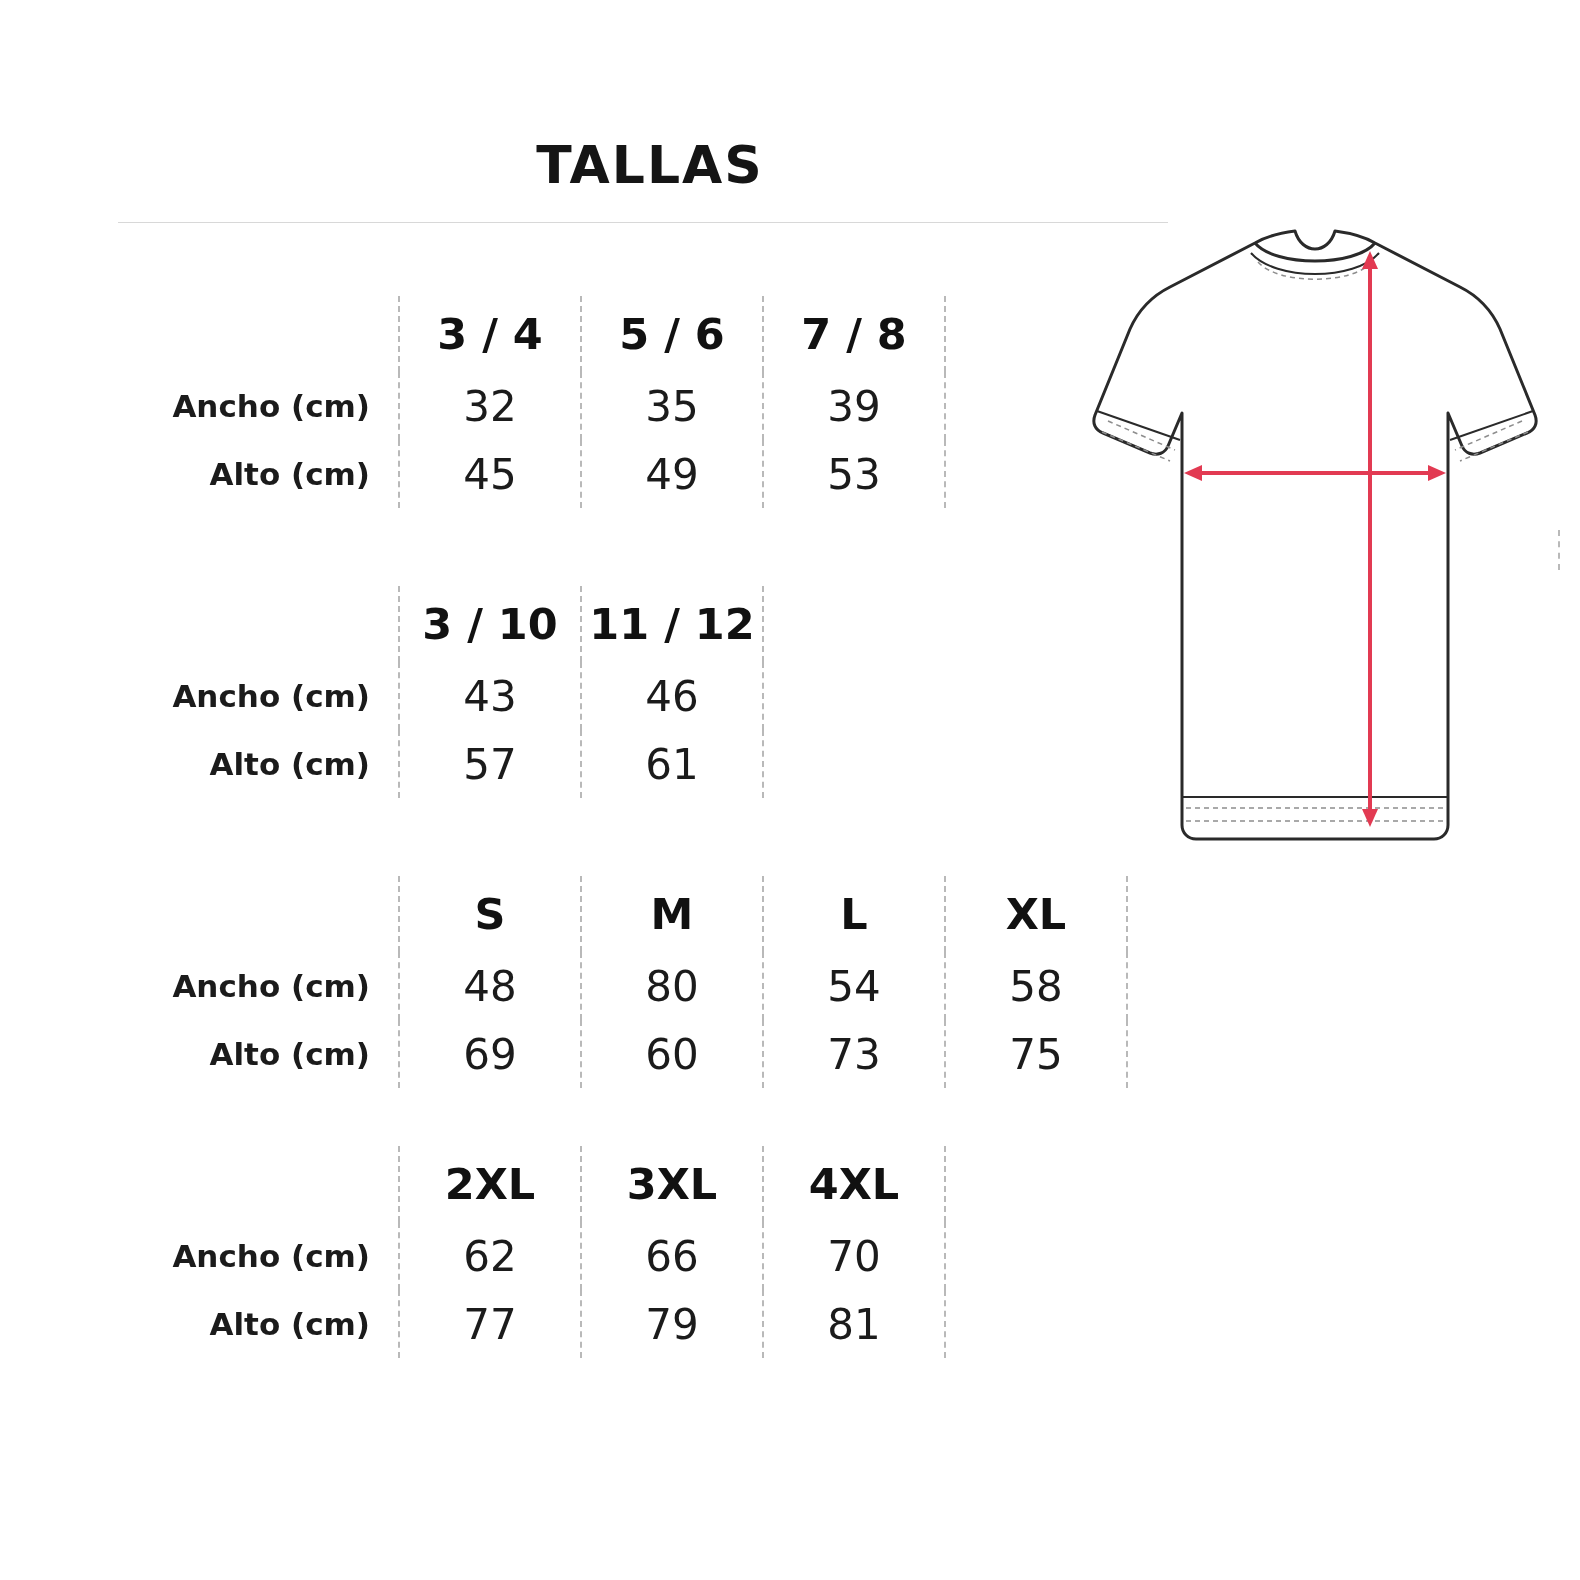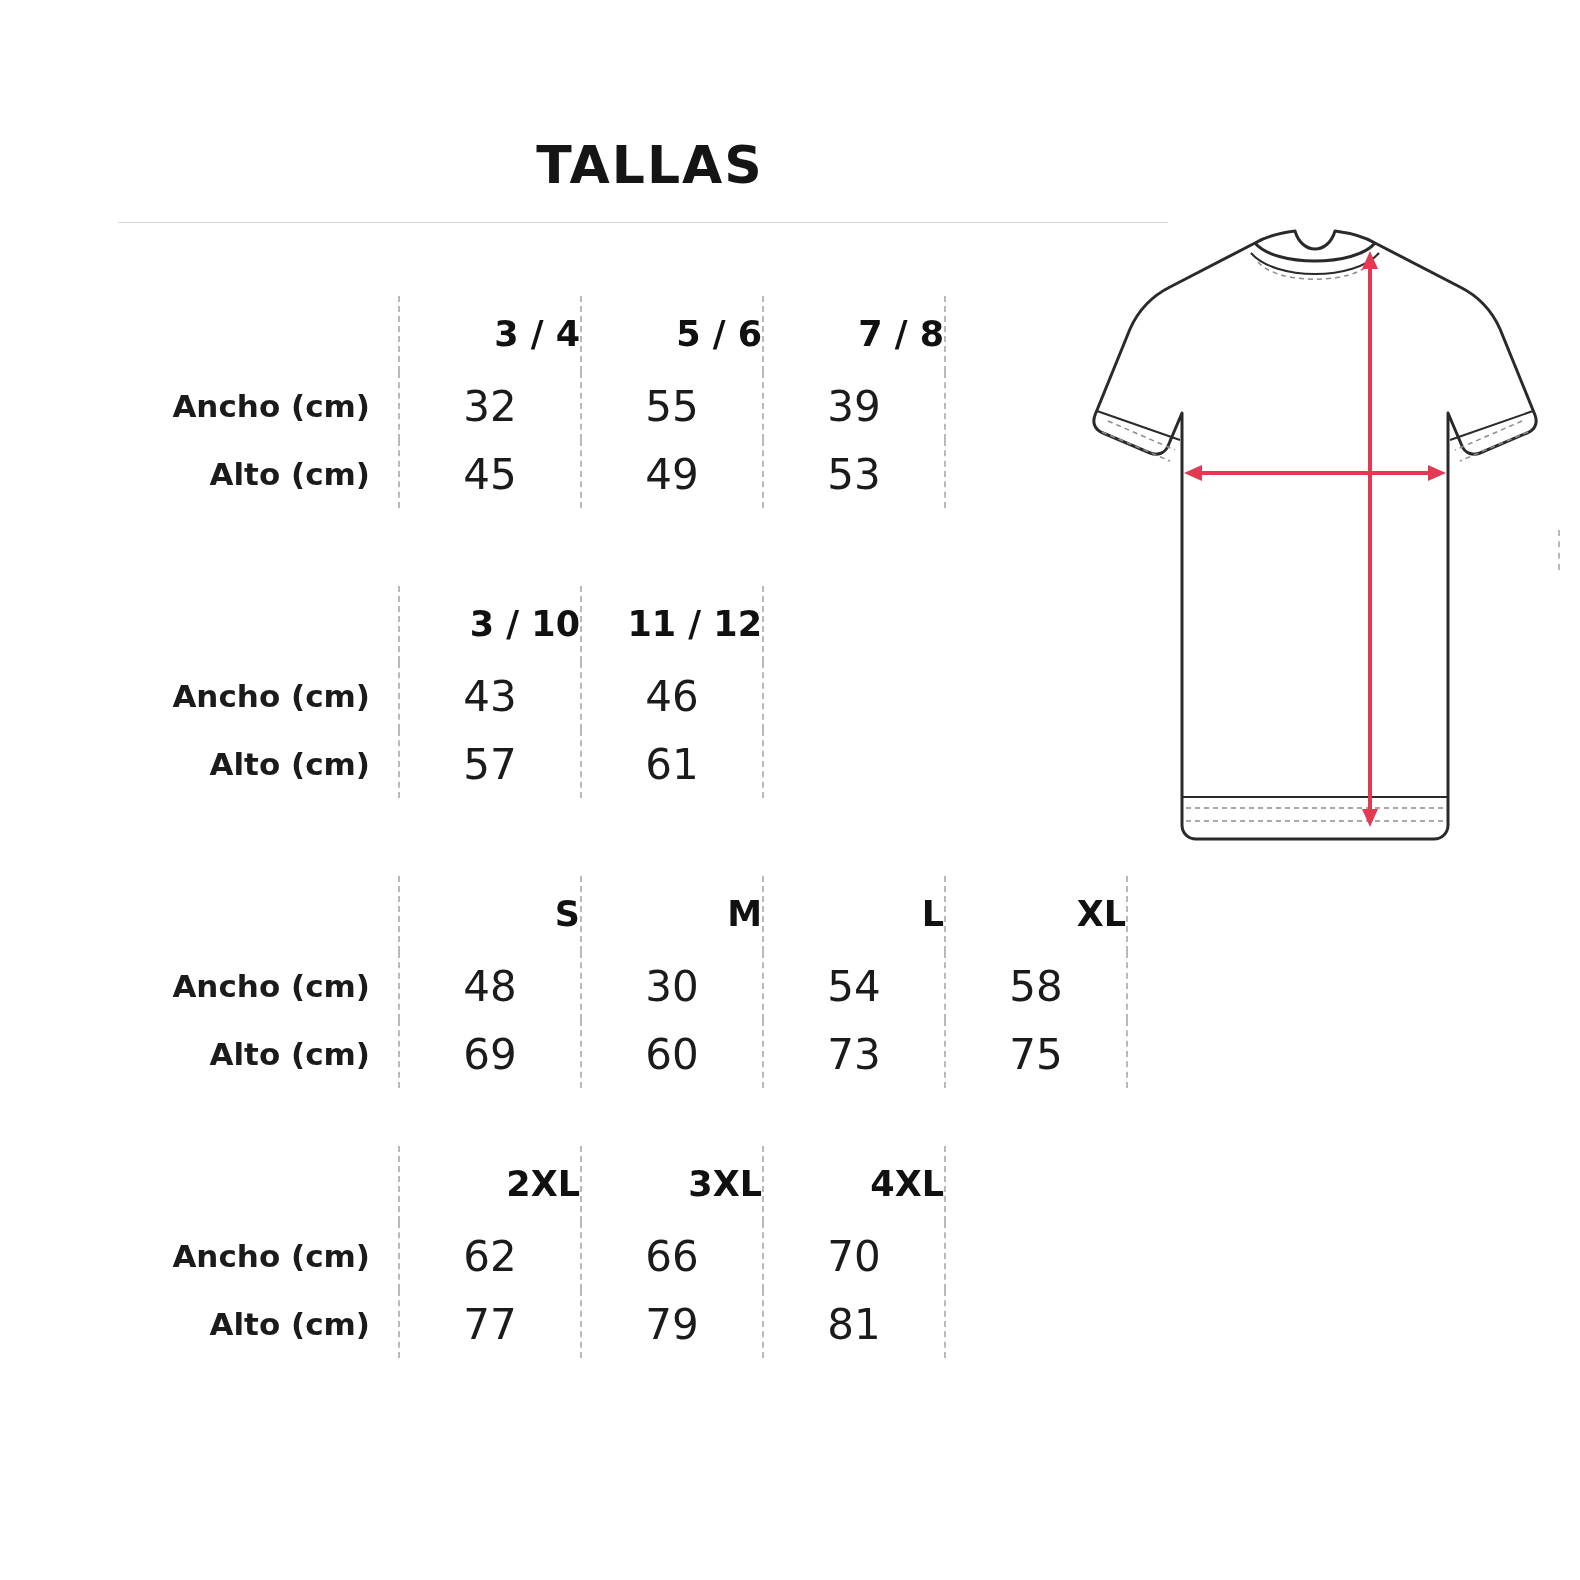--- a/index.html
+++ b/index.html
@@ -59,23 +59,23 @@
     width: 260px;
     text-align: right;
     padding-right: 28px !important;
     font-size: 31px;
     font-weight: 700;
     color: #1b1b1b;
     white-space: nowrap;
   }
 
   .hdr-cell {
-    font-size: 35px;
+    font-size: 43px;
     font-weight: 700;
-    text-align: right;
+    text-align: center;
     color: #111111;
     white-space: nowrap;
   }
   .val-cell {
     font-size: 42px;
     font-weight: 400;
     text-align: center;
     color: #1b1b1b;
   }
 
@@ -123,21 +123,21 @@
       <tbody>
           <tr class="hdr-row">
         <td class="row-label"></td>
         <td class="hdr-cell col-w sep">3 / 4</td>
         <td class="hdr-cell col-w sep">5 / 6</td>
         <td class="hdr-cell col-w sep sep-right">7 / 8</td>
       </tr>
       <tr class="data-row">
         <td class="row-label">Ancho (cm)</td>
         <td class="val-cell col-w sep">32</td>
-        <td class="val-cell col-w sep">55</td>
+        <td class="val-cell col-w sep">35</td>
         <td class="val-cell col-w sep sep-right">39</td>
       </tr>
       <tr class="data-row">
         <td class="row-label">Alto (cm)</td>
         <td class="val-cell col-w sep">45</td>
         <td class="val-cell col-w sep">49</td>
         <td class="val-cell col-w sep sep-right">53</td>
       </tr>
     </tbody>
       </table>
@@ -171,21 +171,21 @@
           <tr class="hdr-row">
         <td class="row-label"></td>
         <td class="hdr-cell col-w sep">S</td>
         <td class="hdr-cell col-w sep">M</td>
         <td class="hdr-cell col-w sep">L</td>
         <td class="hdr-cell col-w sep sep-right">XL</td>
       </tr>
       <tr class="data-row">
         <td class="row-label">Ancho (cm)</td>
         <td class="val-cell col-w sep">48</td>
-        <td class="val-cell col-w sep">30</td>
+        <td class="val-cell col-w sep">80</td>
         <td class="val-cell col-w sep">54</td>
         <td class="val-cell col-w sep sep-right">58</td>
       </tr>
       <tr class="data-row">
         <td class="row-label">Alto (cm)</td>
         <td class="val-cell col-w sep">69</td>
         <td class="val-cell col-w sep">60</td>
         <td class="val-cell col-w sep">73</td>
         <td class="val-cell col-w sep sep-right">75</td>
       </tr>

